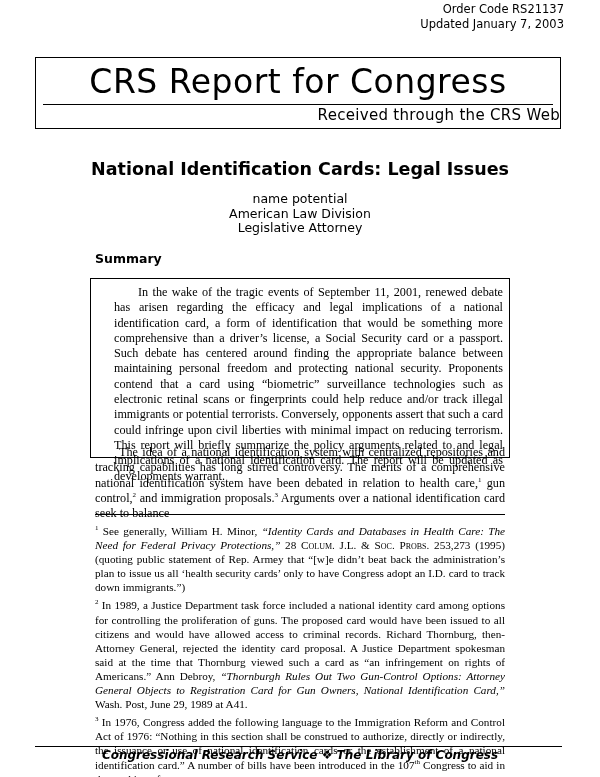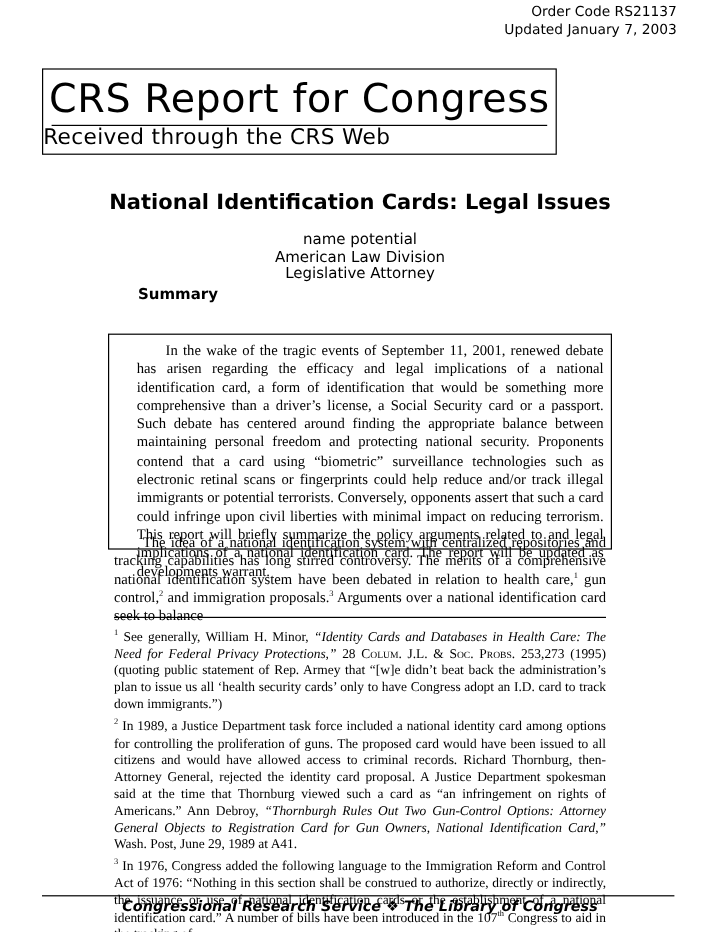--- a/index.html
+++ b/index.html
@@ -2,28 +2,28 @@
 <html><head>
 <meta charset="utf-8">
 <style>
   html, body { margin: 0; padding: 0; background: #ffffff; }
   body { width: 600px; height: 777px; position: relative; overflow: hidden; color: #000; }
   .sans { font-family: "DejaVu Sans", sans-serif; }
   .serif { font-family: "Liberation Serif", serif; }
 
   #order-info { position: absolute; right: 36px; top: 2px; text-align: right; font-size: 11.5px; line-height: 15px; }
 
-  #header-box { position: absolute; left: 35px; top: 57px; width: 429px; height: 72px; border: 1.5px solid #000; box-sizing: border-box; }
+  #header-box { position: absolute; left: 35px; top: 57px; width: 526px; height: 72px; border: 1.5px solid #000; box-sizing: border-box; }
   #header-title { position: absolute; left: 0; right: 0; top: 4px; text-align: center; font-size: 33px; line-height: 40px; letter-spacing: 0.5px; }
   #header-rule { position: absolute; left: 7px; right: 7px; top: 46px; border-top: 1.2px solid #000; }
-  #header-sub { position: absolute; left: 0; right: 0; top: 48px; text-align: left; font-size: 18px; line-height: 18px; letter-spacing: 0.3px; }
+  #header-sub { position: absolute; left: 0; right: 0; top: 48px; text-align: right; font-size: 15px; line-height: 18px; letter-spacing: 0.3px; }
 
   #report-title { position: absolute; left: 0; right: 0; top: 158px; text-align: center; font-size: 17.5px; font-weight: bold; line-height: 22px; }
   #author-block { position: absolute; left: 0; right: 0; top: 192px; text-align: center; font-size: 12.5px; line-height: 14.5px; }
-  #summary-heading { position: absolute; left: 95px; top: 237px; font-size: 12.5px; font-weight: bold; margin-left: 20px; }
+  #summary-heading { position: absolute; left: 95px; top: 251px; font-size: 12.5px; font-weight: bold; }
 
   #summary-box { position: absolute; left: 90px; top: 278px; width: 420px; height: 180px; border: 1.5px solid #000; box-sizing: border-box; padding: 6px 6px 0 23px; }
   #summary-text { font-size: 12.2px; line-height: 15.3px; text-align: justify; text-indent: 24px; margin: 0; }
 
   #body-para { position: absolute; left: 95px; top: 445px; width: 410px; font-size: 12.2px; line-height: 15.3px; text-align: justify; text-indent: 24px; margin: 0; }
   sup { font-size: 7px; line-height: 0; vertical-align: super; }
 
   #footnote-rule { position: absolute; left: 95px; top: 514px; width: 410px; border-top: 1px solid #000; }
   #footnotes { position: absolute; left: 95px; top: 524px; width: 410px; }
   .footnote { font-size: 11.2px; line-height: 14.1px; text-align: justify; margin: 0 0 4px 0; }

